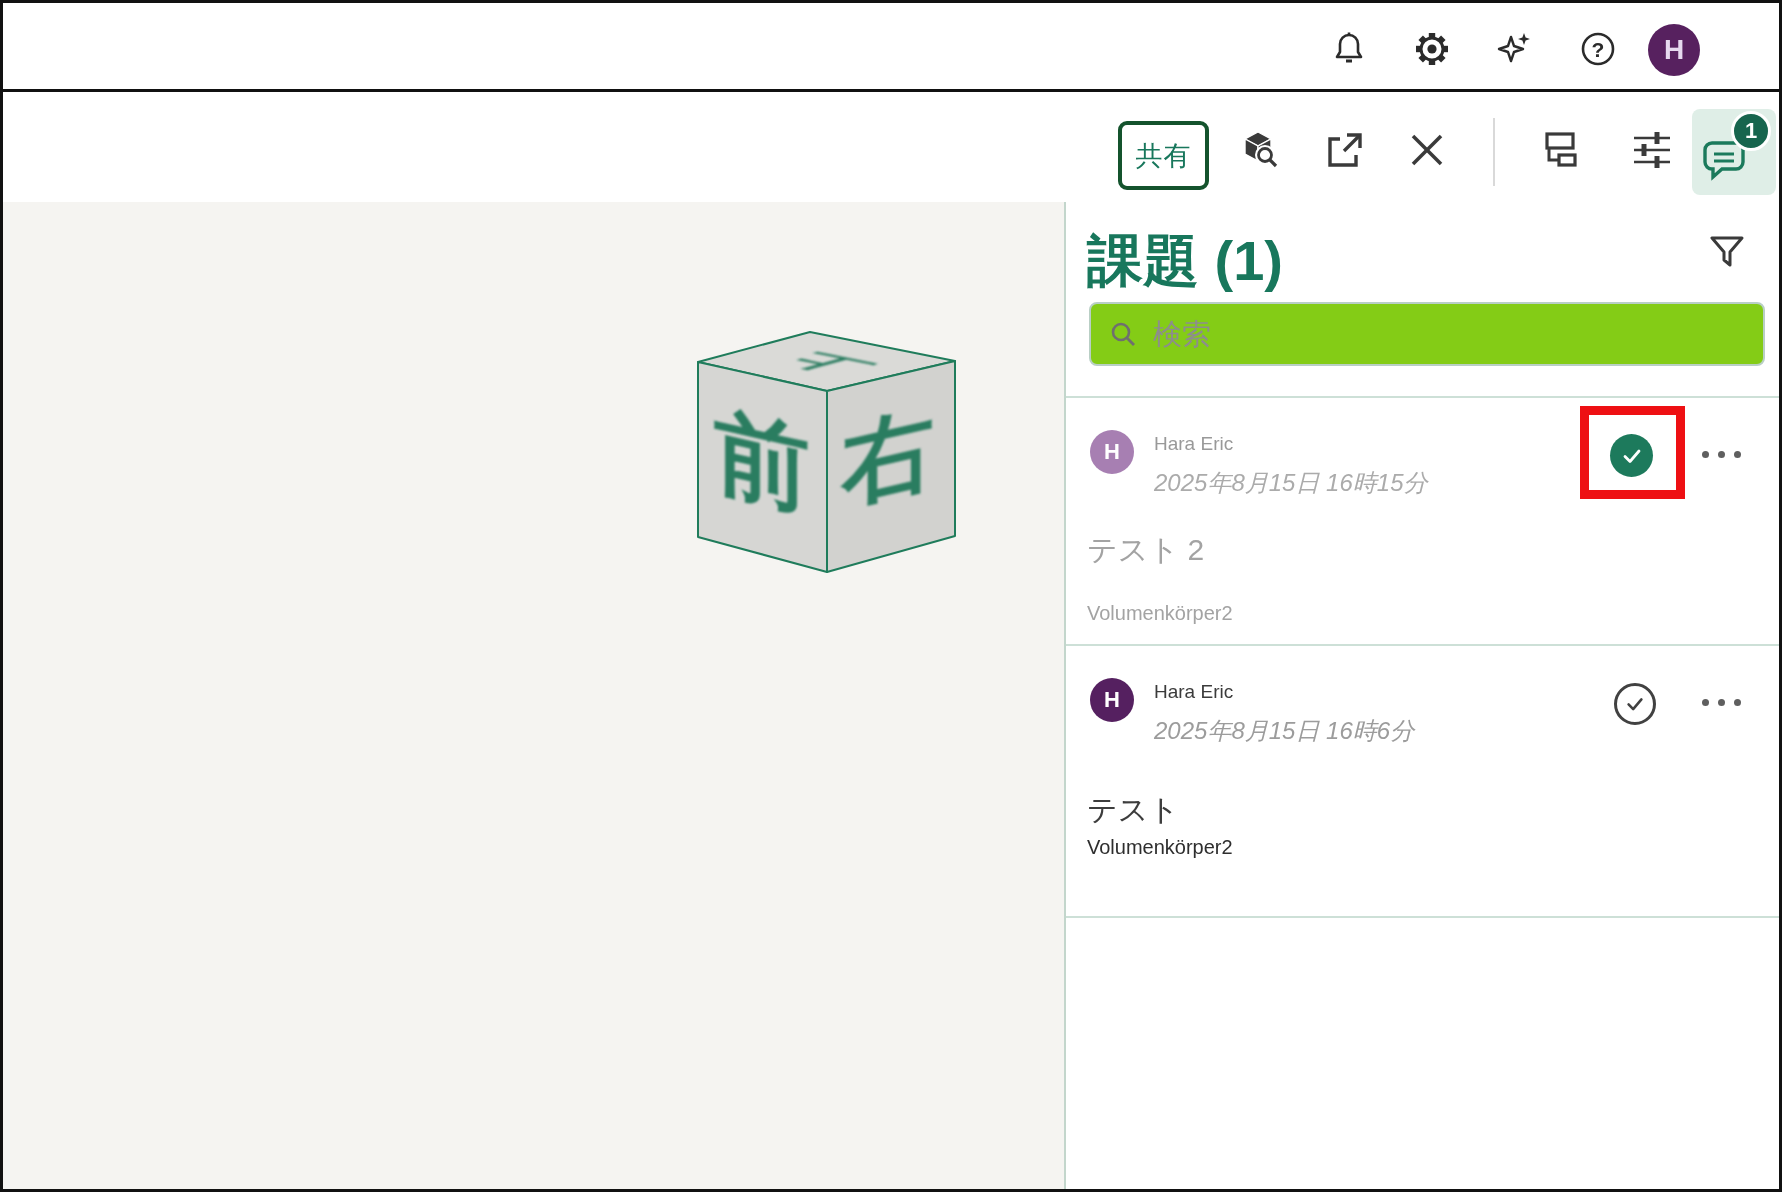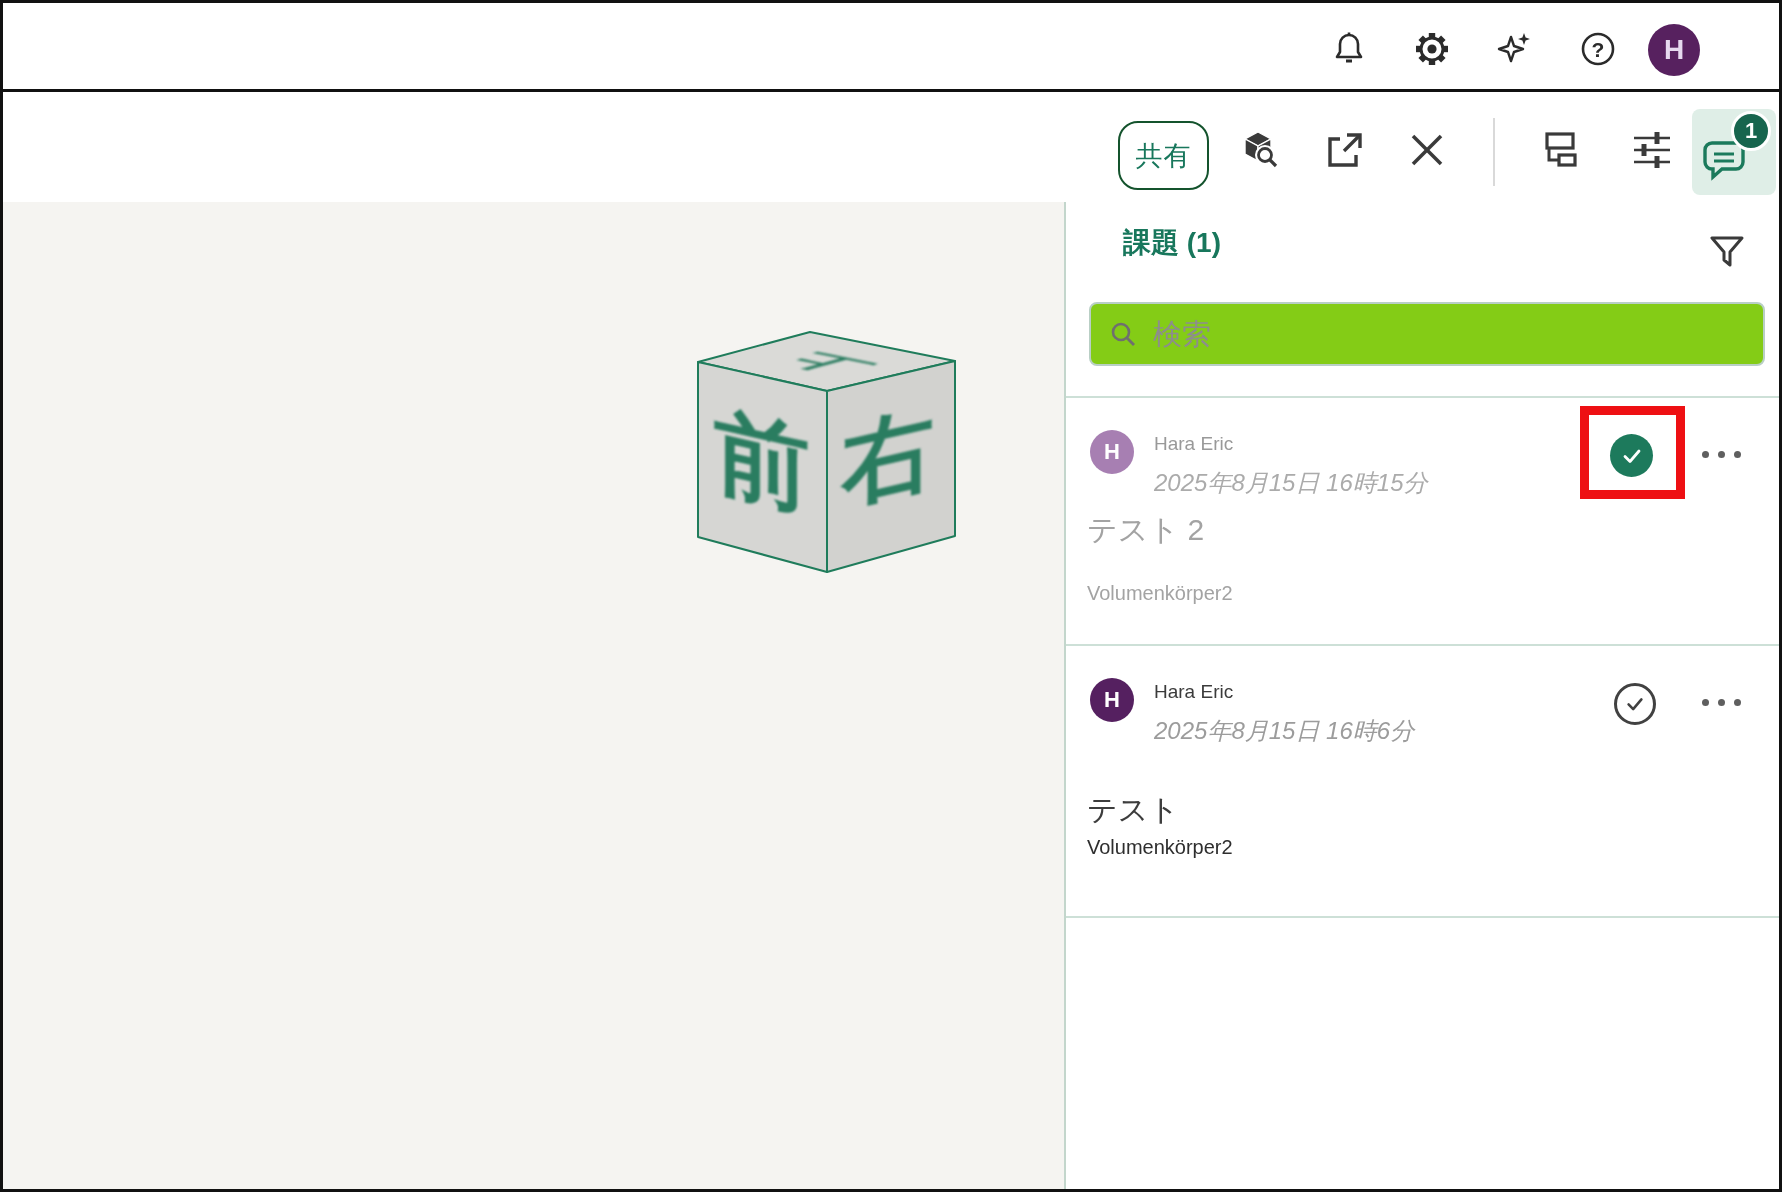--- a/index.html
+++ b/index.html
@@ -14,40 +14,40 @@
   .tb-icon{position:absolute;width:40px;height:40px;top:26px;cursor:pointer;}
   #avatar-top{
     position:absolute;left:1645px;top:21px;width:52px;height:52px;border-radius:50%;
     background:#57215f;color:#e6d9ef;display:flex;align-items:center;justify-content:center;
     font-size:28px;font-weight:bold;
   }
   
   #toolbar{position:absolute;left:3px;top:92px;right:3px;height:108px;background:#fff;}
   #share-btn{
     position:absolute;left:1118px;top:121px;width:91px;height:69px;box-sizing:border-box;
-    border:2px solid #14532d;border-radius:20px;background:#fff;color:#18775c;
+    border:4px solid #14532d;border-radius:9px;background:#fff;color:#18775c;
     font-size:27px;display:flex;align-items:center;justify-content:center;letter-spacing:1px;cursor:pointer;
     font-family:"Liberation Sans",sans-serif;
   }
   .bar-icon{position:absolute;width:44px;height:44px;top:128px;cursor:pointer;}
   #toolbar-divider{position:absolute;left:1493px;top:118px;width:2px;height:68px;background:#d9d9d9;}
   #comment-toggle{
     position:absolute;left:1692px;top:109px;width:84px;height:86px;background:#dfeee7;border-radius:8px;cursor:pointer;
   }
   #comment-badge{
     position:absolute;left:1731px;top:111px;width:34px;height:34px;border-radius:50%;
     background:#17654e;border:3px solid #fff;color:#fff;font-size:22px;font-weight:bold;
     display:flex;align-items:center;justify-content:center;box-sizing:content-box;
   }
   
   #viewport{position:absolute;left:3px;top:202px;width:1061px;height:987px;background:#f5f4f1;}
   #viewcube{position:absolute;left:657px;top:117px;} 
   
   #panel{position:absolute;left:1064px;top:202px;right:3px;bottom:3px;background:#fff;border-left:2px solid #c3d6cc;}
-  #panel-title{position:absolute;left:21px;top:22px;font-size:28px;font-weight:bold;color:#18775c;margin-left:36px;}
+  #panel-title{position:absolute;left:21px;top:22px;font-size:56px;font-weight:bold;color:#18775c;}
   #filter-icon{position:absolute;left:641px;top:30px;width:40px;height:40px;cursor:pointer;}
   #search-box{
     position:absolute;left:23px;top:100px;width:676px;height:64px;box-sizing:border-box;
     border:2px solid #b9cfc5;border-radius:8px;background:#84cc16;display:flex;align-items:center;
   }
   #search-box svg{margin-left:18px;flex:none;}
   #search-input{
     border:none;outline:none;flex:1;margin-left:14px;margin-right:10px;font-size:29px;color:#3c3c3c;
     font-family:"Liberation Sans",sans-serif;background:transparent;
   }
@@ -57,21 +57,21 @@
   .c-avatar{
     position:absolute;left:24px;width:44px;height:44px;border-radius:50%;
     display:flex;align-items:center;justify-content:center;color:#fff;font-size:22px;font-weight:bold;
   }
   .c-name{position:absolute;left:88px;font-size:19px;font-weight:normal;color:#3b3b3b;}
   .c-date{position:absolute;left:88px;font-size:24px;color:#9c9c9c;font-style:italic;}
   .c-body{position:absolute;left:21px;font-size:30px;color:#3d3d3d;}
   .c-part{position:absolute;left:21px;font-size:20px;color:#2e2e2e;}
   .comment.resolved .c-name{color:#999;}
   .comment.resolved .c-date{color:#ababab;}
-  .comment.resolved .c-body,.comment.resolved .c-part{color:#a3a3a3;}
+  .comment.resolved .c-body,.comment.resolved .c-part{color:#a3a3a3;margin-top:20px;}
   .check-filled{
     position:absolute;width:43px;height:43px;border-radius:50%;background:#1d7a5c;cursor:pointer;
     display:flex;align-items:center;justify-content:center;
   }
   .check-outline{
     position:absolute;width:36px;height:36px;border-radius:50%;border:3px solid #414141;cursor:pointer;
     display:flex;align-items:center;justify-content:center;background:#fff;
   }
   .dots{position:absolute;display:flex;gap:9px;cursor:pointer;padding:6px;}
   .dots i{width:7px;height:7px;border-radius:50%;background:#5f5f5f;}

